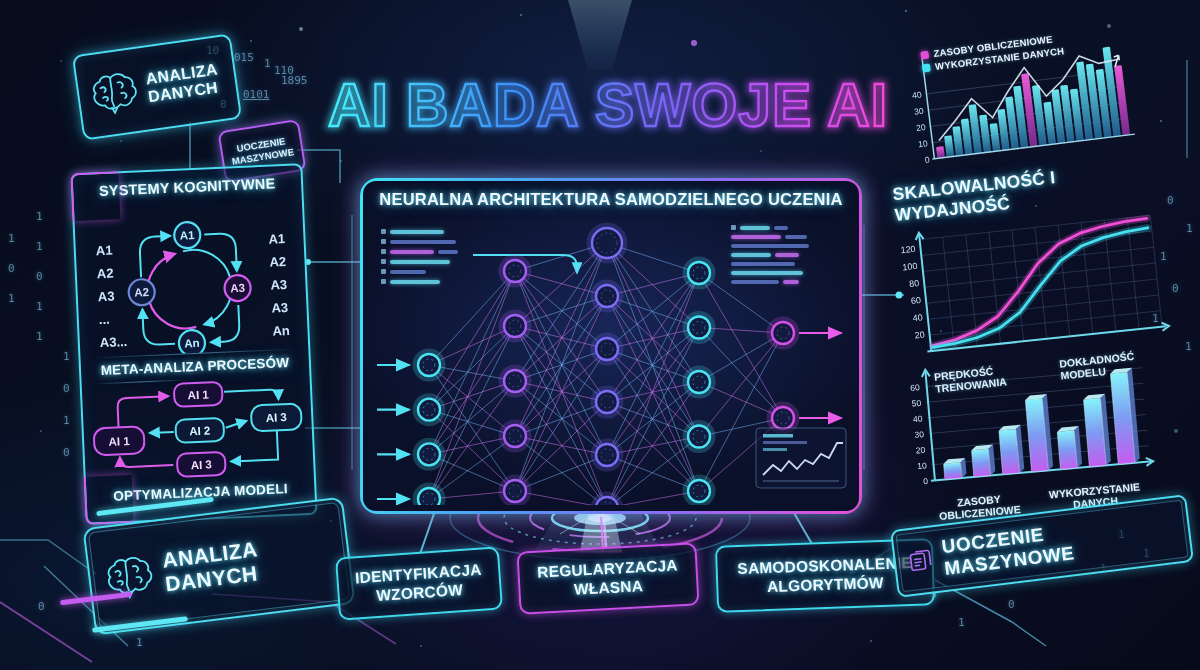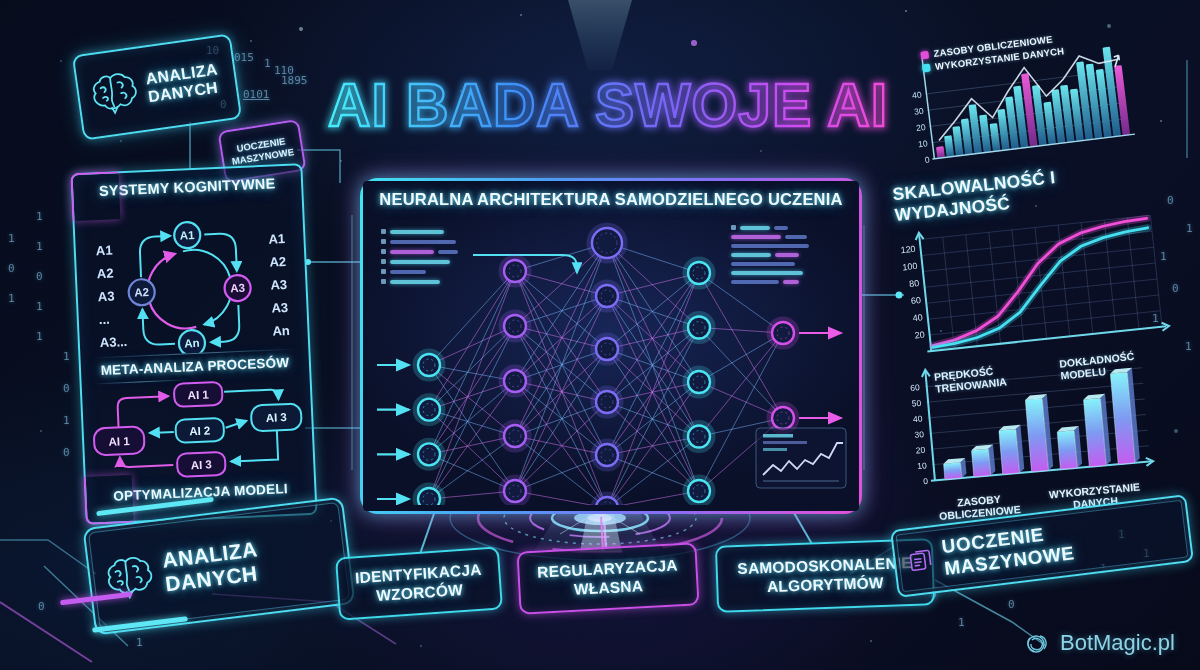--- a/index.html
+++ b/index.html
@@ -38,21 +38,21 @@
   #panel-bl{left:88px;top:512px;width:234px;height:104px;transform:rotate(-7deg);
     border:2px solid #4ddcf0;border-radius:12px;background:rgba(10,22,46,.55);
     box-shadow:0 0 12px rgba(70,220,245,.45),inset 0 0 0 3px rgba(10,20,40,.8),inset 0 0 0 4px rgba(90,200,240,.45);
     display:flex;align-items:center;gap:10px;padding:0 12px;}
   #panel-bl .lbl{font-weight:bold;font-size:21px;letter-spacing:.5px;}
   .accent{position:absolute;border-radius:3px;}
   
   #center-wrap{left:360px;top:178px;width:496px;height:330px;border-radius:18px;padding:3px;
     background:linear-gradient(100deg,#3fe6f2 0%,#4e9af5 35%,#8a6cf5 65%,#e84fd8 100%);
     filter:drop-shadow(0 0 9px rgba(80,225,245,.5)) drop-shadow(0 0 13px rgba(215,85,235,.35));}
-  #center-panel{position:relative;width:100%;height:100%;border-radius:4px;overflow:hidden;
+  #center-panel{position:relative;width:100%;height:100%;border-radius:13px;overflow:hidden;
     background:radial-gradient(ellipse 360px 220px at 50% 45%, rgba(35,55,120,.55), rgba(10,16,40,.92) 75%),#0a1130;}
   #center-title{position:absolute;left:0;right:0;top:9px;text-align:center;font-weight:bold;font-size:16.5px;letter-spacing:.2px;}
   .code-rows{position:absolute;display:flex;flex-direction:column;gap:5px;}
   .code-rows .r{display:flex;gap:4px;align-items:center;}
   .code-rows .n{width:5px;height:5px;border-radius:1px;background:rgba(150,210,245,.7);}
   .code-rows .bar{height:4px;border-radius:2px;}
   .bc{background:rgba(110,225,245,.85);box-shadow:0 0 4px rgba(90,220,245,.6);}
   .bp{background:rgba(205,110,245,.85);box-shadow:0 0 4px rgba(200,100,245,.6);}
   .bb{background:rgba(110,140,230,.7);}
   
@@ -760,23 +760,14 @@
         <rect x="3" y="5" width="13" height="15" rx="2"></rect>
         <path d="M8,3 h11 a2,2 0 0 1 2,2 v12"></path>
         <line x1="6" y1="10" x2="13" y2="10"></line>
           <line x1="6" y1="13" x2="13" y2="13"></line>
           <line x1="6" y1="16" x2="11" y2="16"></line>
       </g>
     </svg>
     <div class="lbl glow-cy">UOCZENIE MASZYNOWE</div>
   </div>
 
-  <div id="watermark" class="abs">
-    <svg width="30" height="30" viewBox="0 0 30 30">
-      <g fill="none" stroke="#6fc8e0" stroke-width="1.4">
-        <circle cx="14" cy="16" r="8"></circle>
-        <path d="M8,10 C4,14 6,22 12,23 M18,8 C24,9 26,16 22,21 M10,12 C14,8 22,12 20,18 C18,24 8,22 9,16"></path>
-      </g>
-    </svg>
-    <span class="wm-text">BotMagic.pl</span>
-  </div>
 
 </div>
 
 </body></html>

